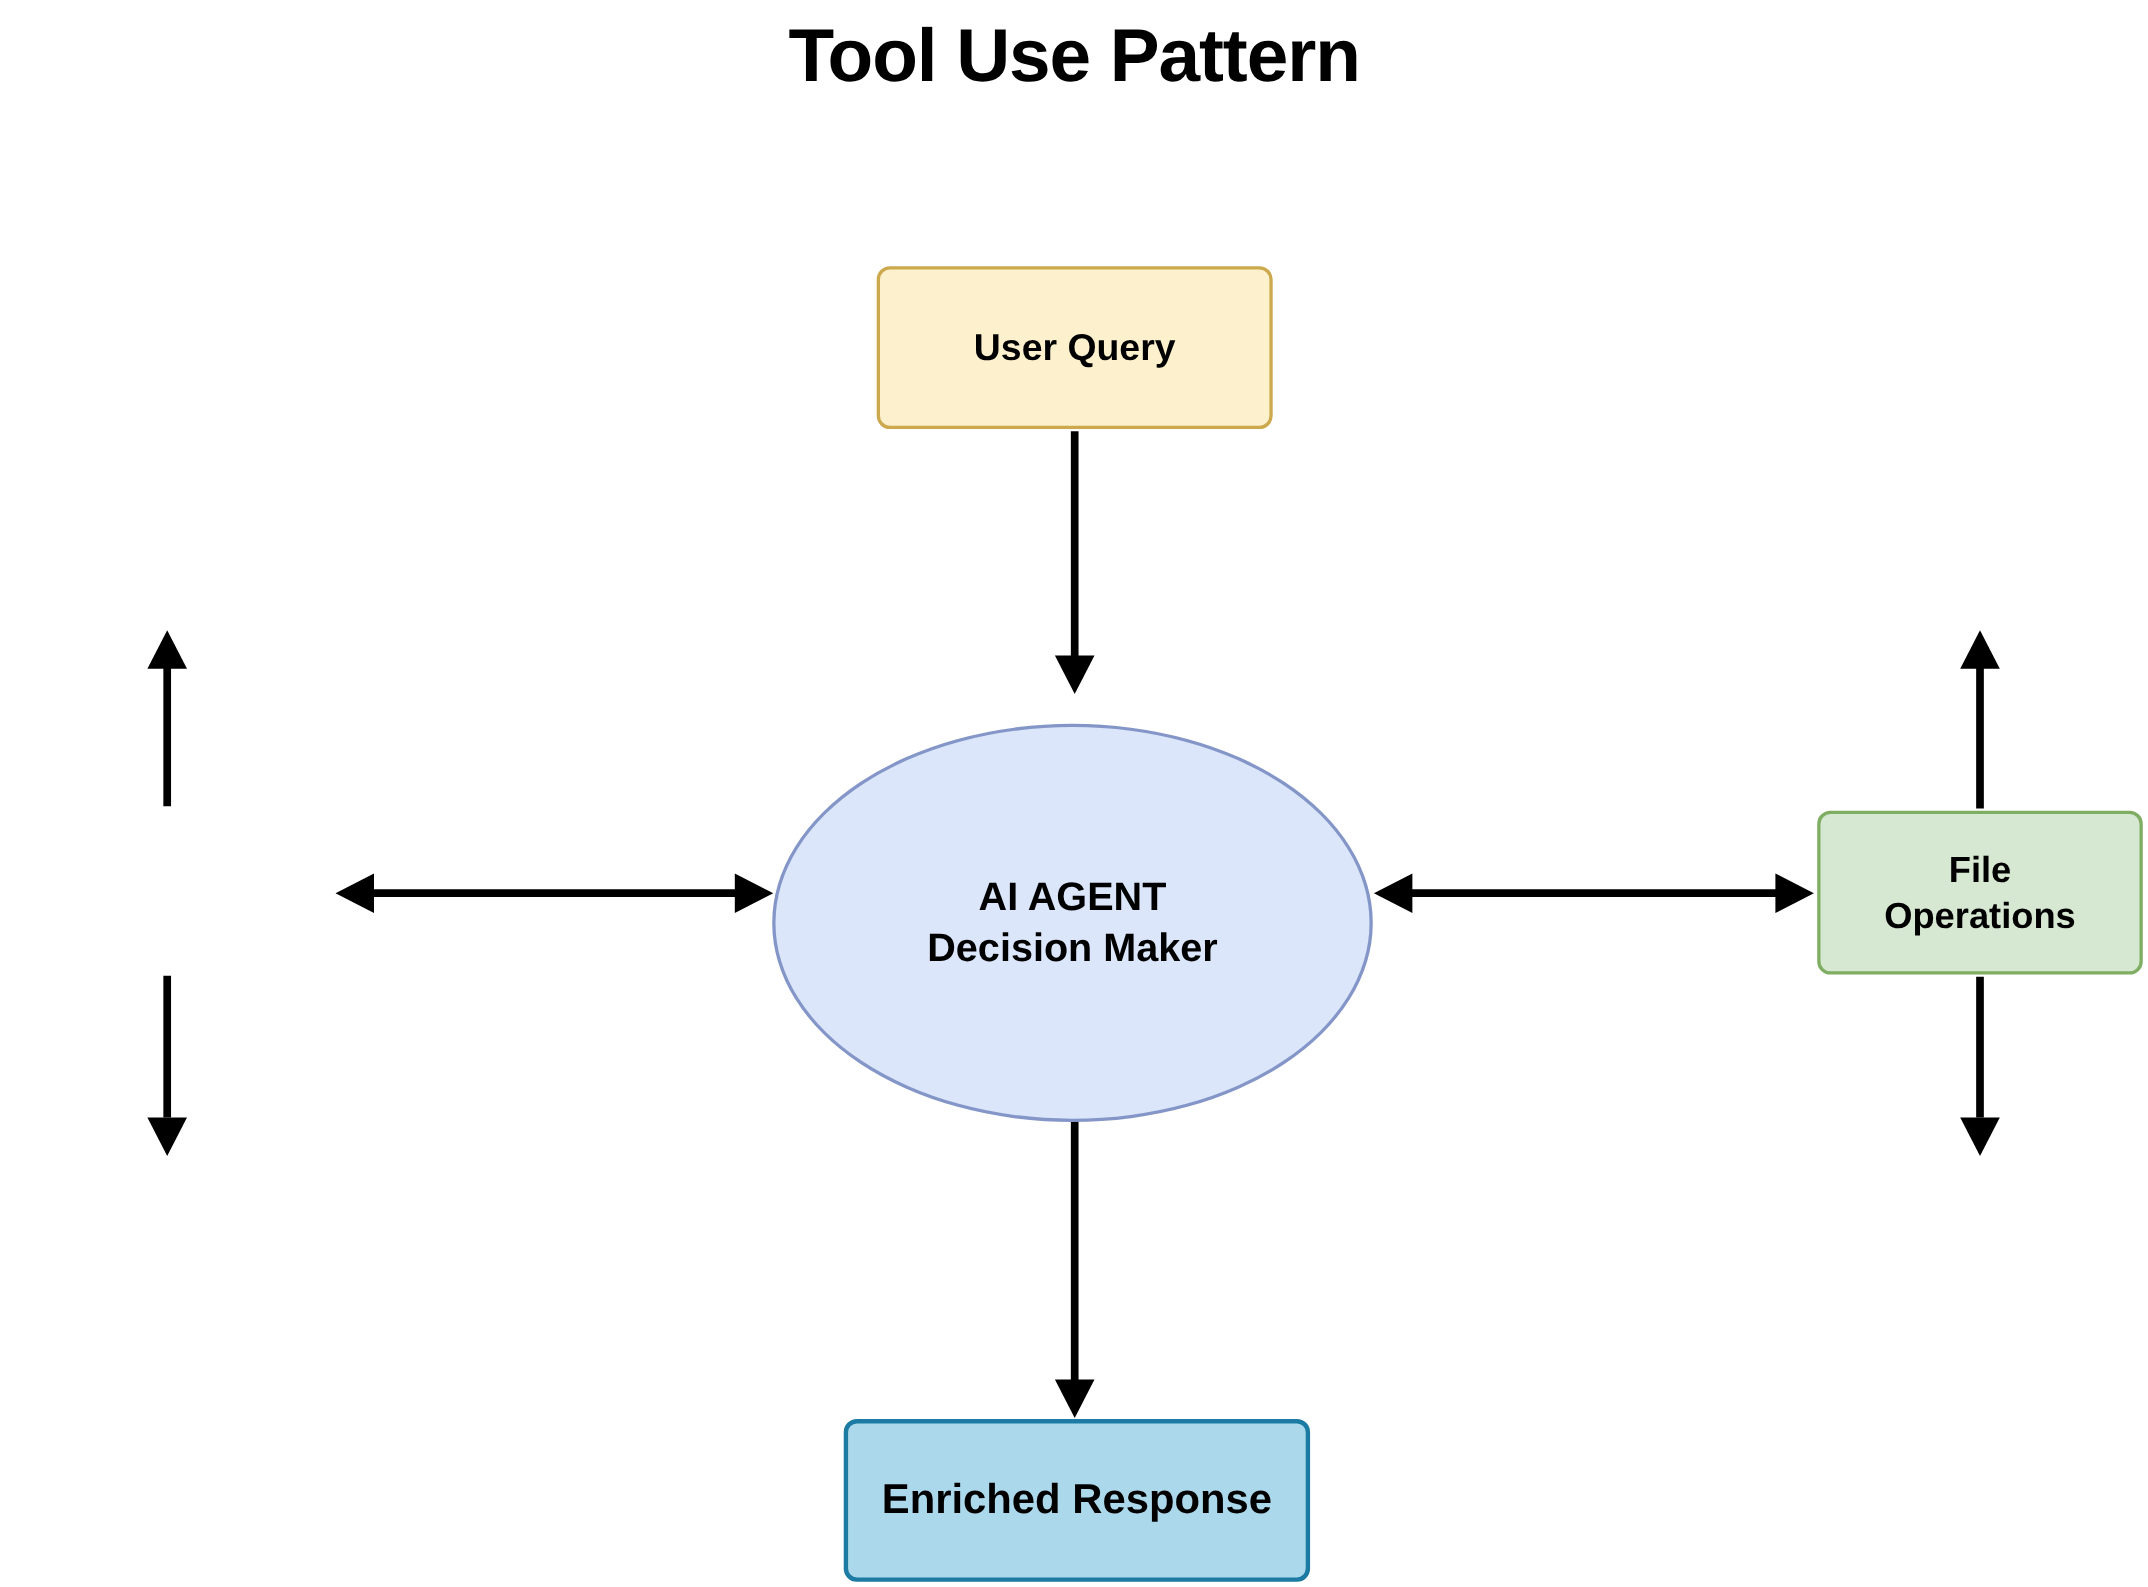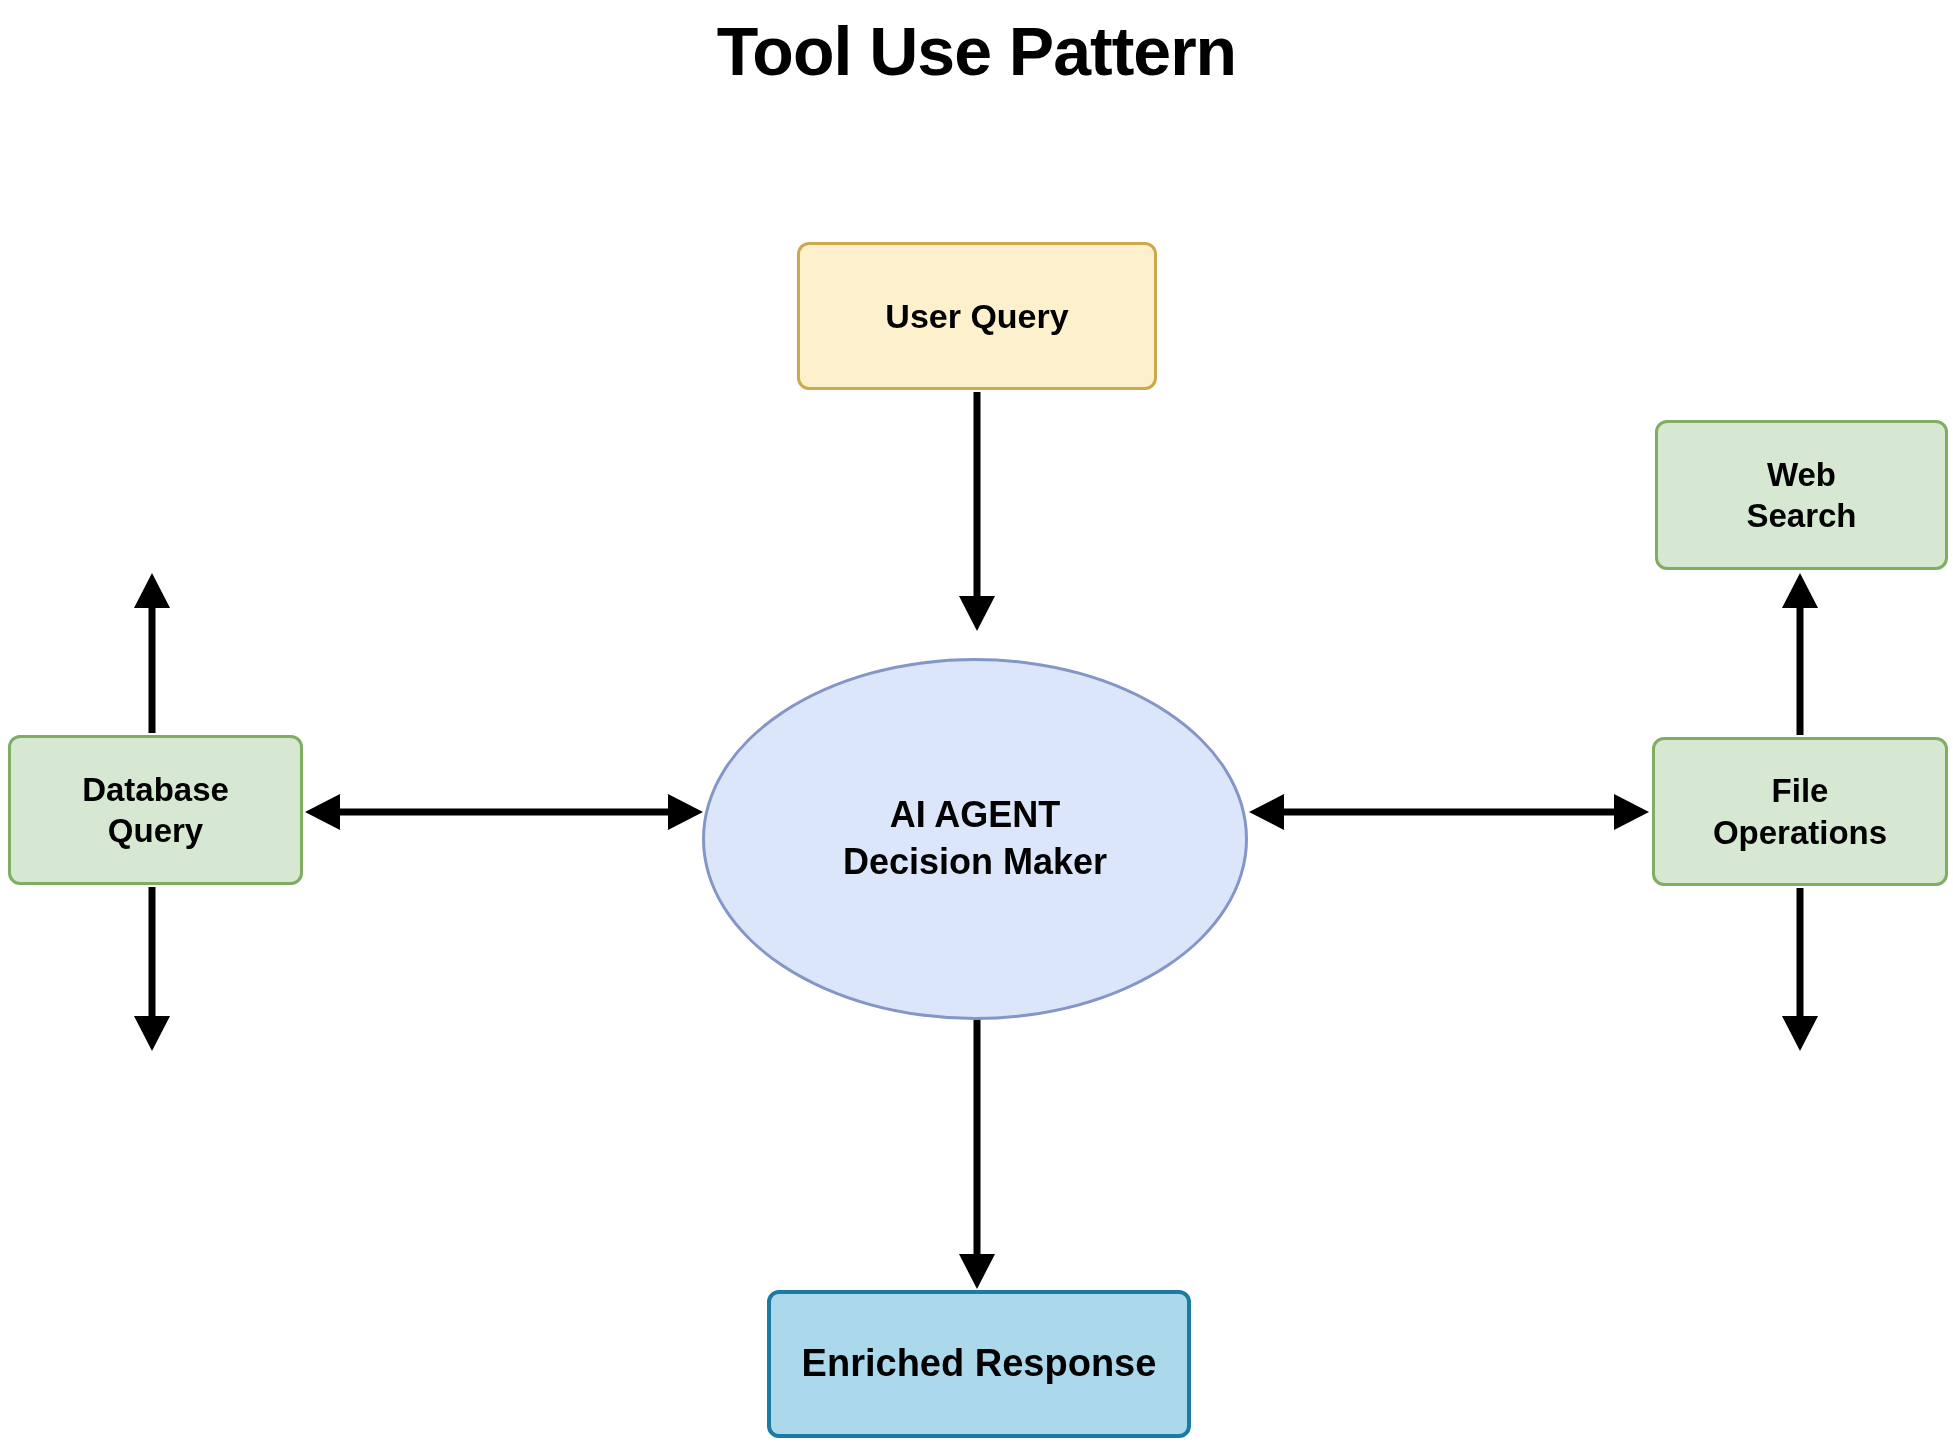--- a/index.html
+++ b/index.html
@@ -140,30 +140,22 @@
   <div class="node node-ai-agent">
     <span class="node-label">AI AGENT
 Decision Maker</span>
   </div>
 
   <div class="node rect node-enriched-response">
     <span class="node-label">Enriched Response</span>
   </div>
 
 
-  <div class="node rect green-box node-database-query">
-    <span class="node-label">Database
-Query</span>
-  </div>
 
 
-  <div class="node rect green-box node-web-search">
-    <span class="node-label">Web
-Search</span>
-  </div>
 
   <div class="node rect green-box node-file-operations">
     <span class="node-label">File
 Operations</span>
   </div>
 
 
 </div>
 
 </body></html>

